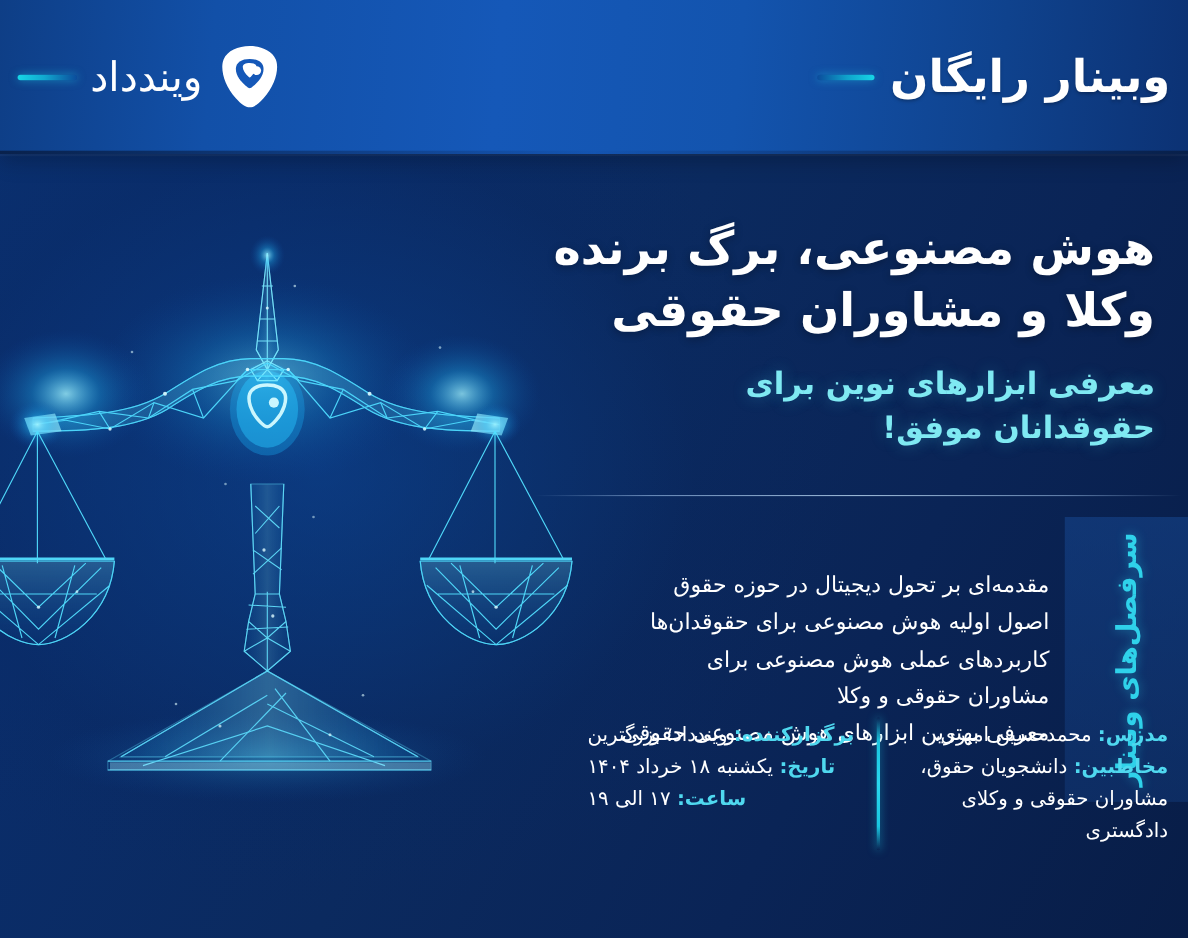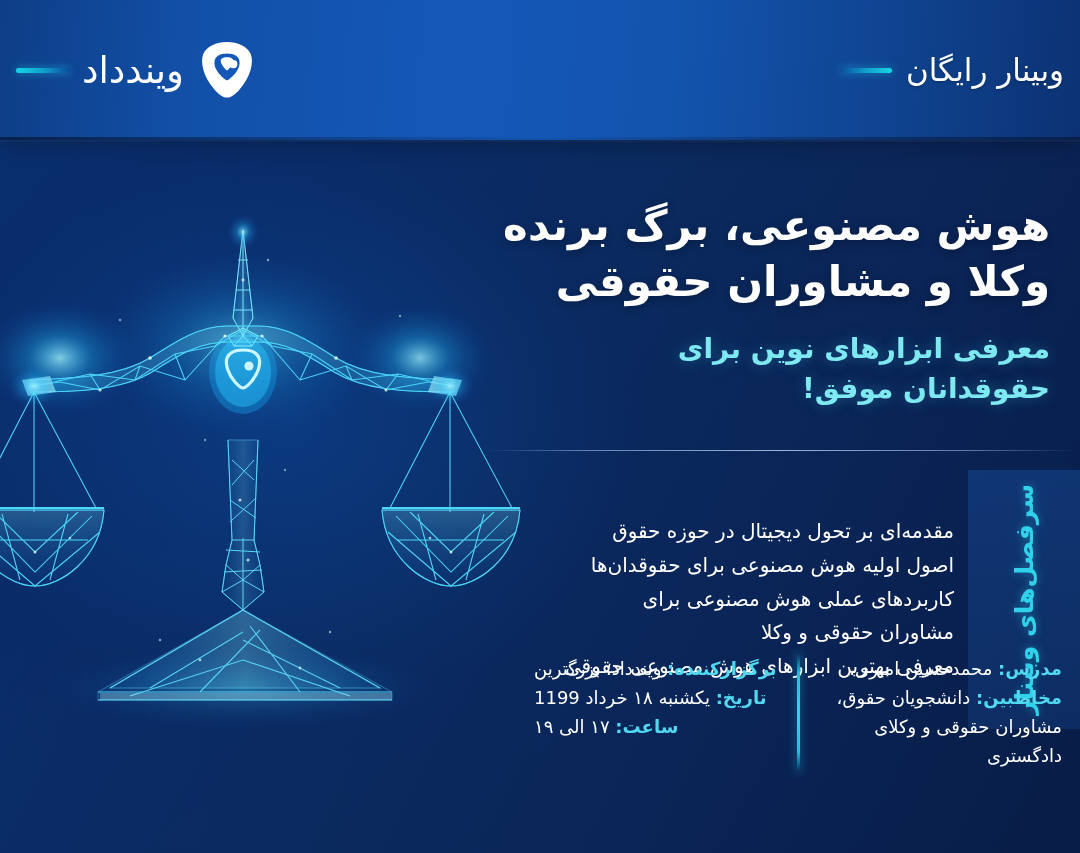--- a/index.html
+++ b/index.html
@@ -41,21 +41,21 @@
     width:54px; height:5px; border-radius:3px;
     background:linear-gradient(90deg,#16d6e6 0%, #11a8cf 45%, #0b4c9c 100%);
     box-shadow:0 0 8px rgba(30,200,230,0.55);
   }
 
   .header-right {
     position:absolute; right:16px; top:50%; transform:translateY(-50%);
     display:flex; align-items:center; gap:14px; direction:rtl;
   }
   .header-tag {
-    color:#ffffff; font-size:31px; font-weight:normal; white-space:nowrap;
+    color:#ffffff; font-size:41px; font-weight:bold; white-space:nowrap;
     letter-spacing:1px;
     text-shadow:0 1px 3px rgba(0,0,0,0.25);
   }
   .header-dash {
     width:52px; height:5px; border-radius:3px;
     background:linear-gradient(270deg,#16d6e6 0%, #0fa3cb 48%, #0b4c9c 100%);
     box-shadow:0 0 8px rgba(30,200,230,0.5);
   }
 
   
@@ -337,21 +337,21 @@
         </div>
       </div>
 
       <div class="footer-divider"></div>
 
       <div class="footer-col left">
         <div class="info-line">
           <span class="info-key">برگزارکننده:</span><span> ویندداد؛ بزرگترین</span>
         </div>
         <div class="info-line">
-          <span class="info-key">تاریخ:</span><span> یکشنبه ۱۸ خرداد 1199</span>
+          <span class="info-key">تاریخ:</span><span> یکشنبه ۱۸ خرداد ۱۴۰۴</span>
         </div>
         <div class="info-line">
           <span class="info-key">ساعت:</span><span> ۱۷ الی ۱۹</span>
         </div>
       </div>
     </div>
 
   </div>
 </div>
 

